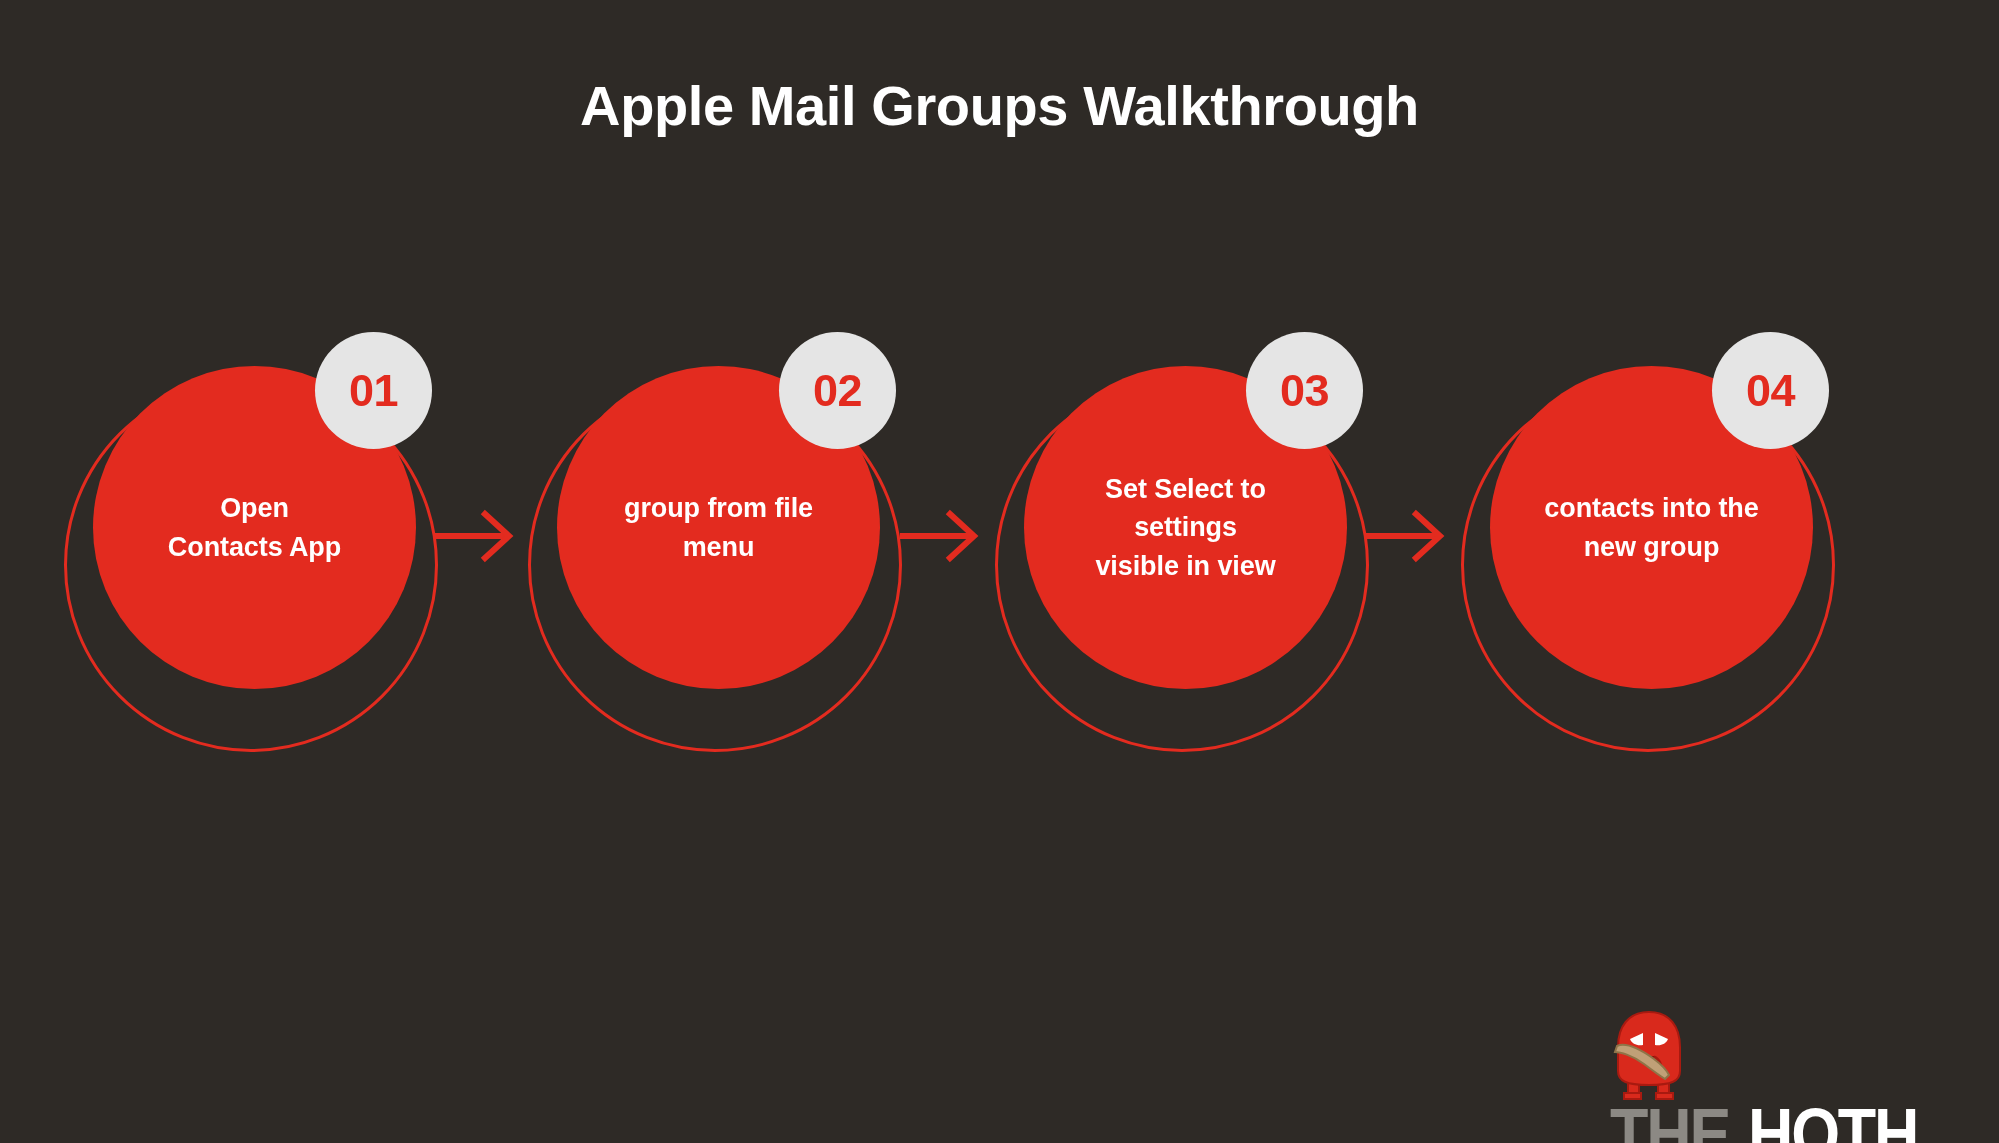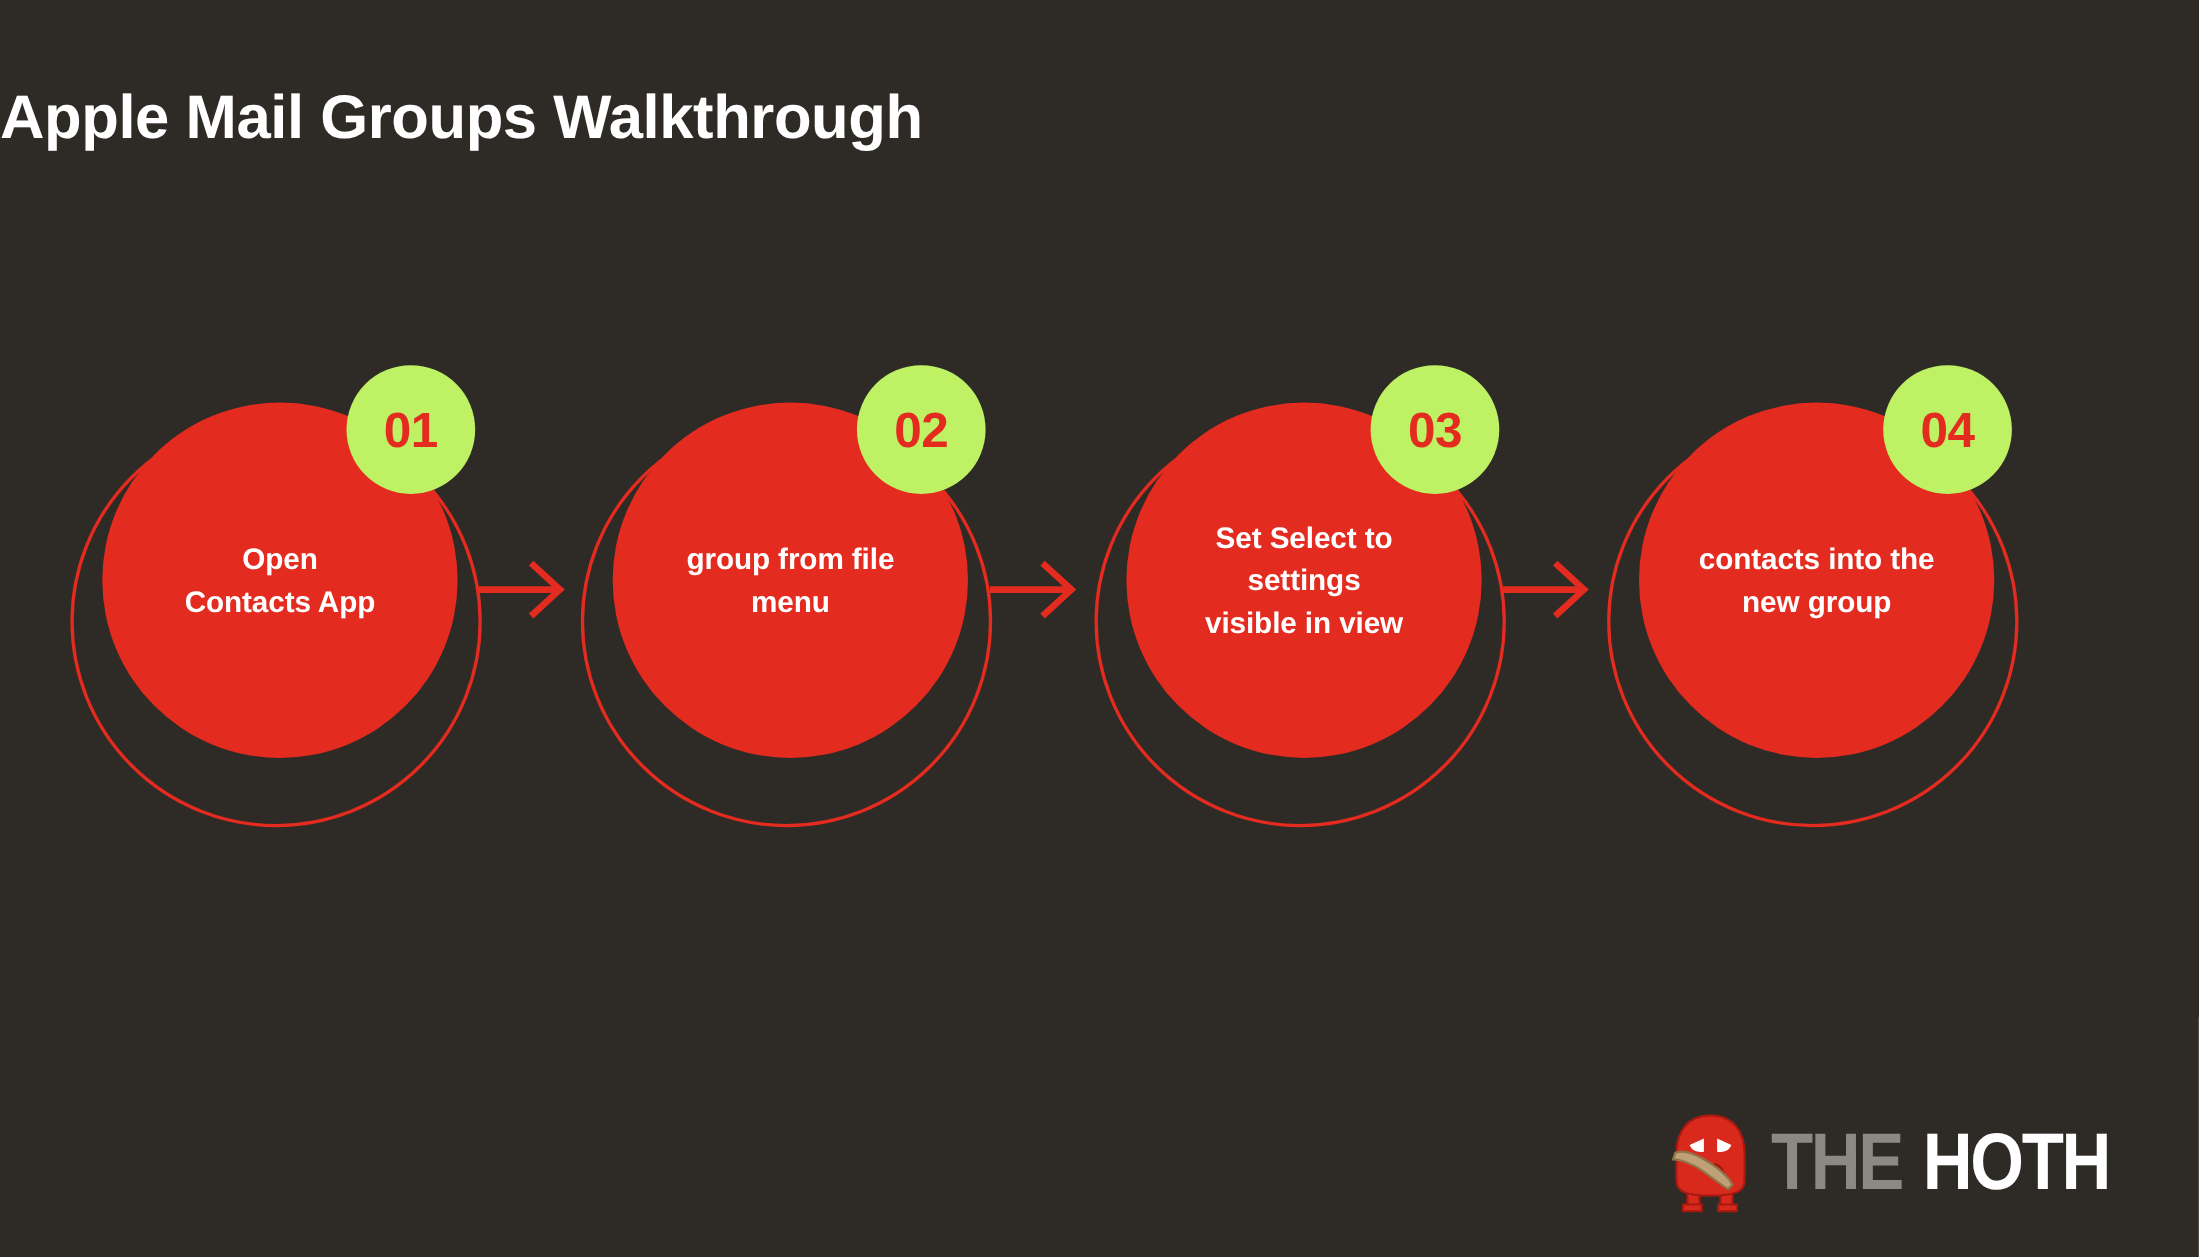--- a/index.html
+++ b/index.html
@@ -22,21 +22,21 @@
     background: #2e2a26;
     overflow: hidden;
   }
 
   
   #page-title {
     position: absolute;
     left: 0;
     top: 76px;
     width: 1999px;
-    text-align: left;
+    text-align: center;
     color: #ffffff;
     font-size: 56px;
     font-weight: bold;
     letter-spacing: -0.4px;
     line-height: 1.08;
     white-space: nowrap;
   }
 
   
   #steps {
@@ -88,21 +88,21 @@
     letter-spacing: -0.1px;
   }
 
   .step-badge {
     position: absolute;
     left: 255px;
     top: -34px;
     width: 117px;
     height: 117px;
     border-radius: 50%;
-    background: #bef264;
+    background: #e5e5e5;
     display: flex;
     align-items: center;
     justify-content: center;
     text-align: center;
   }
 
   .step-badge-num {
     color: #e32b1f;
     font-size: 45px;
     font-weight: bold;
@@ -118,22 +118,23 @@
     height: 60px;
     pointer-events: none;
   }
 
   
   #logo {
     position: absolute;
     right: 54px;
     bottom: 38px;
     display: flex;
-    align-items: center;
+    align-items: flex-start;
     height: 96px;
+    flex-direction: column;
   }
   #logo-mascot {
     width: 78px;
     height: 92px;
     margin-right: 16px;
     flex: 0 0 auto;
   }
   #logo-wordmark {
     font-size: 0;
     line-height: 0;

